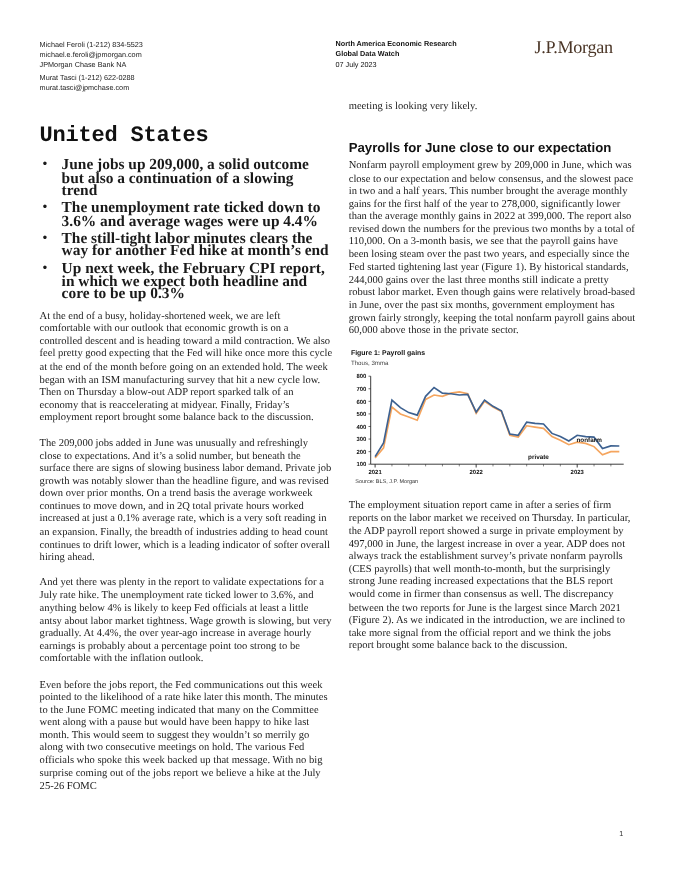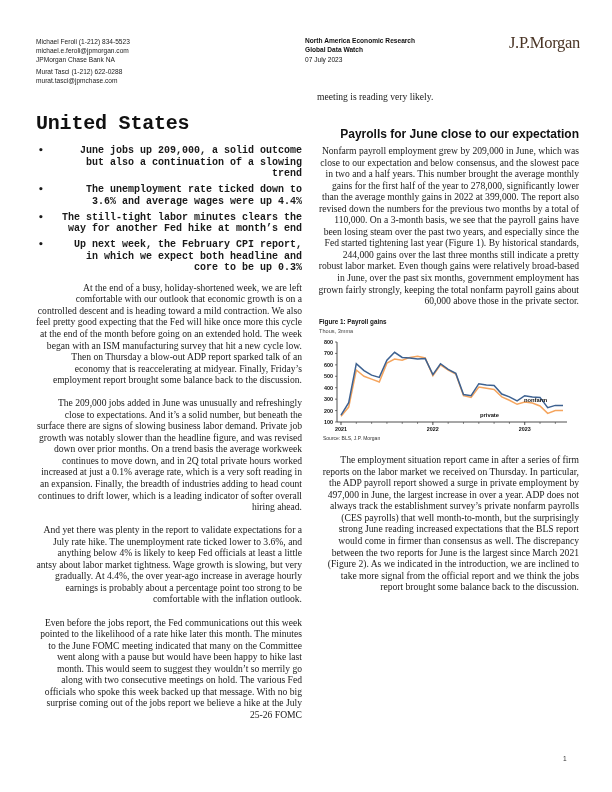--- a/index.html
+++ b/index.html
@@ -3,34 +3,34 @@
 <meta charset="utf-8">
 <style>
   * { box-sizing: border-box; margin: 0; padding: 0; }
   html, body { width: 612px; height: 792px; background: #ffffff; overflow: hidden; }
   body { position: relative; color: #1a1a1a; }
 
   .authors { position: absolute; left: 36px; top: 37px; font-family: "Liberation Sans", sans-serif; font-size: 6.6px; line-height: 9.2px; color: #222; }
   .authors .gap { height: 2px; }
   .header-right { position: absolute; left: 305px; top: 36px; font-family: "Liberation Sans", sans-serif; font-size: 6.6px; line-height: 9.3px; color: #111; }
   .header-right .b { font-weight: bold; }
-  .logo { position: absolute; left: 509px; top: 33px; font-family: "Liberation Serif", serif; font-size: 16.5px; color: #4a3526; letter-spacing: -0.3px; }
+  .logo { position: absolute; left: 486px; top: 33px; font-family: "Liberation Serif", serif; font-size: 16.5px; color: #4a3526; letter-spacing: -0.3px; }
 
   .left-col { position: absolute; left: 36px; top: 113px; width: 266px; }
   .right-col { position: absolute; left: 317px; top: 127px; width: 262px; }
 
   h1.country { font-family: Liberation Mono, monospace; font-weight: bold; font-size: 20px; line-height: 22px; color: #111; margin-bottom: 10px; letter-spacing: -0.2px; }
   ul.bullets { list-style: none; margin-bottom: 8px; }
-  ul.bullets li { position: relative; padding-left: 20px; font-family: Liberation Mono, monospace; font-weight: bold; font-size: 10px; line-height: 11.5px; margin-bottom: 4.6px; color: #1a1a1a; text-align: right; }
+  ul.bullets li { position: relative; padding-left: 20px; font-family: Liberation Serif, serif; font-weight: bold; font-size: 14px; line-height: 11.5px; margin-bottom: 4.6px; color: #1a1a1a; }
   ul.bullets li::before { content: "\2022"; position: absolute; left: 2px; top: 0; font-family: "DejaVu Sans", sans-serif; font-size: 9px; }
 
-  p.body { font-family: "Liberation Serif", serif; font-size: 9.6px; line-height: 11.55px; color: #1a1a1a; margin-bottom: 11.5px; text-align: right; }
+  p.body { font-family: "Liberation Serif", serif; font-size: 9.6px; line-height: 11.55px; color: #1a1a1a; margin-bottom: 11.5px; text-align: left; }
 
   .cont { position: absolute; left: 317px; top: 91px; font-family: "Liberation Serif", serif; font-size: 9.6px; line-height: 11.5px; }
-  h2.section { font-family: "Liberation Sans", sans-serif; font-weight: bold; font-size: 12px; line-height: 14px; margin-bottom: 4px; color: #111; text-align: right; }
+  h2.section { font-family: "Liberation Sans", sans-serif; font-weight: bold; font-size: 12px; line-height: 14px; margin-bottom: 4px; color: #111; }
 
   .figure { position: relative; width: 262px; height: 128px; margin: 4px 0 8px 0; }
   .fig-title { font-family: "Liberation Sans", sans-serif; font-weight: bold; font-size: 6.3px; color: #111; position: absolute; left: 2px; top: 0; }
   .fig-sub { font-family: "Liberation Sans", sans-serif; font-size: 5.6px; color: #444; position: absolute; left: 2px; top: 10px; }
   .fig-src { font-family: "Liberation Sans", sans-serif; font-size: 5px; color: #333; position: absolute; left: 6px; top: 117px; }
   .fig-svg { position: absolute; left: 0; top: 20px; }
   .fig-svg text { font-family: "Liberation Sans", sans-serif; font-weight: bold; font-size: 5.4px; fill: #111; }
   .fig-svg text.lbl { font-size: 5.8px; font-weight: bold; }
 
   .page-num { position: absolute; left: 563px; top: 755px; font-family: "Liberation Sans", sans-serif; font-size: 6.6px; color: #333; }
@@ -62,21 +62,21 @@
     <li>The unemployment rate ticked down to 3.6% and average wages were up 4.4%</li>
     <li>The still-tight labor minutes clears the way for another Fed hike at month’s end</li>
     <li>Up next week, the February CPI report, in which we expect both headline and core to be up 0.3%</li>
   </ul>
   <p class="body">At the end of a busy, holiday-shortened week, we are left comfortable with our outlook that economic growth is on a controlled descent and is heading toward a mild contraction. We also feel pretty good expecting that the Fed will hike once more this cycle at the end of the month before going on an extended hold. The week began with an ISM manufacturing survey that hit a new cycle low. Then on Thursday a blow-out ADP report sparked talk of an economy that is reaccelerating at midyear. Finally, Friday’s employment report brought some balance back to the discussion.</p>
   <p class="body">The 209,000 jobs added in June was unusually and refreshingly close to expectations. And it’s a solid number, but beneath the surface there are signs of slowing business labor demand. Private job growth was notably slower than the headline figure, and was revised down over prior months. On a trend basis the average workweek continues to move down, and in 2Q total private hours worked increased at just a 0.1% average rate, which is a very soft reading in an expansion. Finally, the breadth of industries adding to head count continues to drift lower, which is a leading indicator of softer overall hiring ahead.</p>
   <p class="body">And yet there was plenty in the report to validate expectations for a July rate hike. The unemployment rate ticked lower to 3.6%, and anything below 4% is likely to keep Fed officials at least a little antsy about labor market tightness. Wage growth is slowing, but very gradually. At 4.4%, the over year-ago increase in average hourly earnings is probably about a percentage point too strong to be comfortable with the inflation outlook.</p>
   <p class="body">Even before the jobs report, the Fed communications out this week pointed to the likelihood of a rate hike later this month. The minutes to the June FOMC meeting indicated that many on the Committee went along with a pause but would have been happy to hike last month. This would seem to suggest they wouldn’t so merrily go along with two consecutive meetings on hold. The various Fed officials who spoke this week backed up that message. With no big surprise coming out of the jobs report we believe a hike at the July 25-26 FOMC</p>
 </div>
 
-<div class="cont">meeting is reading very likely.</div>
+<div class="cont">meeting is looking very likely.</div>
 
 <div class="right-col">
   <h2 class="section">Payrolls for June close to our expectation</h2>
   <p class="body">Nonfarm payroll employment grew by 209,000 in June, which was close to our expectation and below consensus, and the slowest pace in two and a half years. This number brought the average monthly gains for the first half of the year to 278,000, significantly lower than the average monthly gains in 2022 at 399,000. The report also revised down the numbers for the previous two months by a total of 110,000.  On a 3-month basis, we see that the payroll gains have been losing steam over the past two years, and especially since the Fed started tightening last year (Figure 1). By historical standards, 244,000 gains over the last three months still indicate a pretty robust labor market. Even though gains were relatively broad-based in June, over the past six months, government employment has grown fairly strongly, keeping the total nonfarm payroll gains about 60,000 above those in the private sector.</p>
 
   <div class="figure">
     <div class="fig-title">Figure 1: Payroll gains</div>
     <div class="fig-sub">Thous, 3mma</div>
     <svg class="fig-svg" width="262" height="98" viewBox="0 0 262 98">
       <g id="yaxis">

